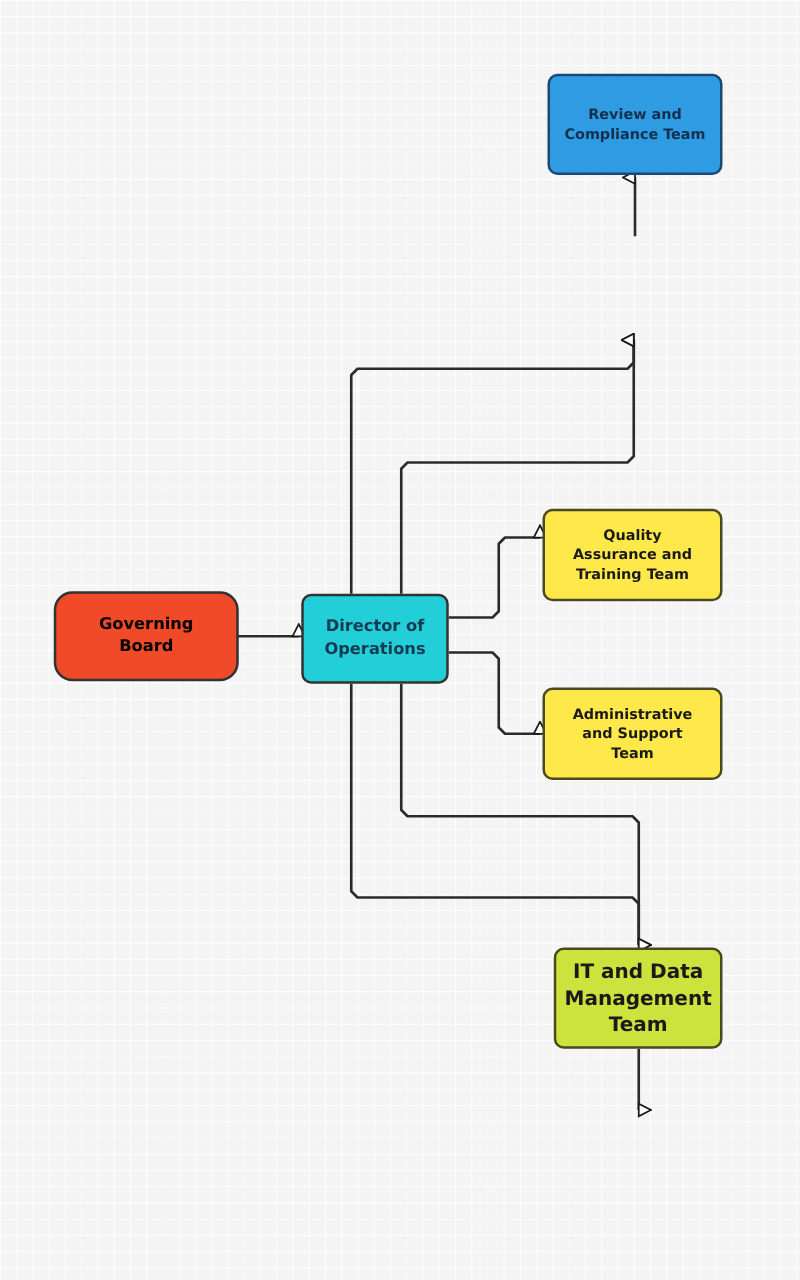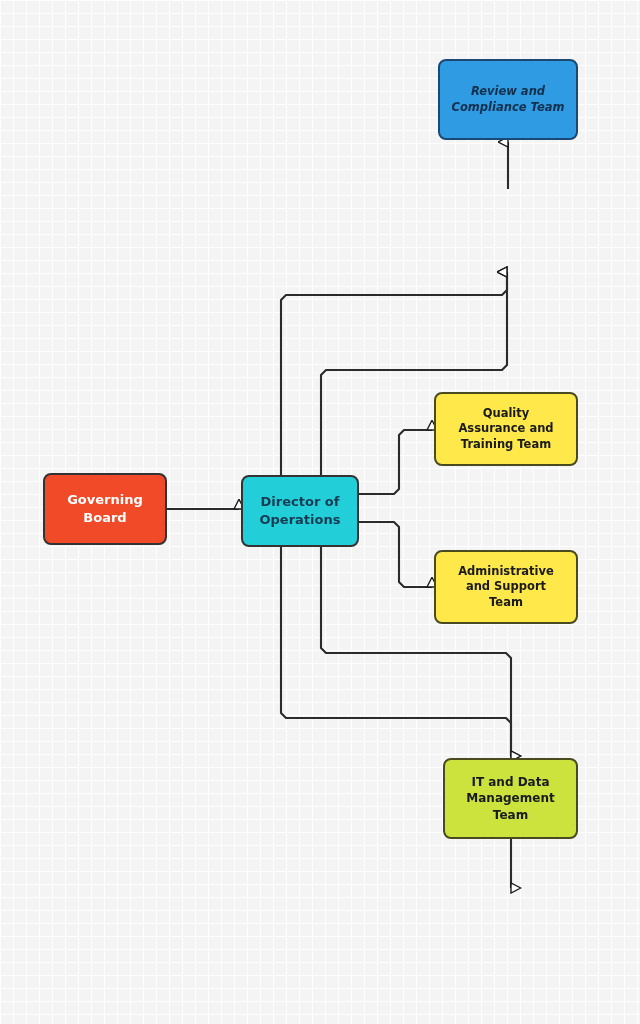--- a/index.html
+++ b/index.html
@@ -64,40 +64,40 @@
         <path d="M 359 522 L 394 522 L 399 527 L 399 582 L 404 587 L 432 587" marker-end="url(#arrow-up)"></path>
         <path d="M 281 475 L 281 300 L 286 295 L 502 295 L 507 290 L 507 272" marker-end="url(#arrow-up)"></path>
         <path d="M 321 475 L 321 375 L 326 370 L 502 370 L 507 365 L 507 280 L 507 272" marker-end="url(#arrow-up)"></path>
         <path d="M 508 189 L 508 142" marker-end="url(#arrow-up)"></path>
         <path d="M 321 547 L 321 648 L 326 653 L 506 653 L 511 658 L 511 756" marker-end="url(#arrow-up)"></path>
         <path d="M 281 547 L 281 713 L 286 718 L 506 718 L 511 723 L 511 756" marker-end="url(#arrow-up)"></path>
         <path d="M 511 839 L 511 888" marker-end="url(#arrow-up)"></path>
       </g>
   </svg>
 
-  <div class="node" style="left: 43px; top: 473px; width: 124px; height: 72px; background: rgb(240, 74, 40); border-color: rgb(51, 51, 51); color: #ffffff; font-size: 13px;">
+  <div class="node" style="left: 43px; top: 473px; width: 148px; height: 72px; background: rgb(240, 74, 40); border-color: rgb(51, 51, 51); color: #000000; font-size: 13px; border-radius: 15px;">
     <span class="node-label">Governing
 Board</span>
   </div>
   <div class="node" style="left: 241px; top: 475px; width: 118px; height: 72px; background: rgb(34, 206, 216); border-color: rgb(51, 51, 51); color: rgb(21, 59, 82); font-size: 13px;">
     <span class="node-label">Director of
 Operations</span>
   </div>
-  <div class="node" style="left: 438px; top: 59px; width: 140px; height: 81px; background: rgb(47, 155, 227); border-color: rgb(26, 74, 115); color: rgb(19, 48, 77); font-size: 11.5px; font-style: italic;">
+  <div class="node" style="left: 438px; top: 59px; width: 140px; height: 81px; background: rgb(47, 155, 227); border-color: rgb(26, 74, 115); color: rgb(19, 48, 77); font-size: 11.5px;">
     <span class="node-label">Review and
 Compliance Team</span>
   </div>
-  <div class="node" style="left: 434px; top: 392px; width: 144px; height: 74px; background: rgb(255, 233, 74); border-color: rgb(74, 74, 33); color: rgb(26, 26, 26); font-size: 11.5px;">
+  <div class="node" style="left: 434px; top: 407px; width: 144px; height: 74px; background: rgb(255, 233, 74); border-color: rgb(74, 74, 33); color: rgb(26, 26, 26); font-size: 11.5px;">
     <span class="node-label">Quality
 Assurance and
 Training Team</span>
   </div>
   <div class="node" style="left: 434px; top: 550px; width: 144px; height: 74px; background: rgb(255, 233, 74); border-color: rgb(74, 74, 33); color: rgb(26, 26, 26); font-size: 11.5px;">
     <span class="node-label">Administrative
 and Support
 Team</span>
   </div>
-  <div class="node" style="left: 443px; top: 758px; width: 135px; height: 81px; background: rgb(203, 227, 60); border-color: rgb(74, 74, 33); color: rgb(26, 26, 26); font-size: 12px;">
+  <div class="node" style="left: 443px; top: 758px; width: 135px; height: 81px; background: rgb(203, 227, 60); border-color: rgb(74, 74, 33); color: rgb(26, 26, 26); font-size: 16px;">
     <span class="node-label">IT and Data
 Management
 Team</span>
   </div>
 </div>
 
 </body></html>

